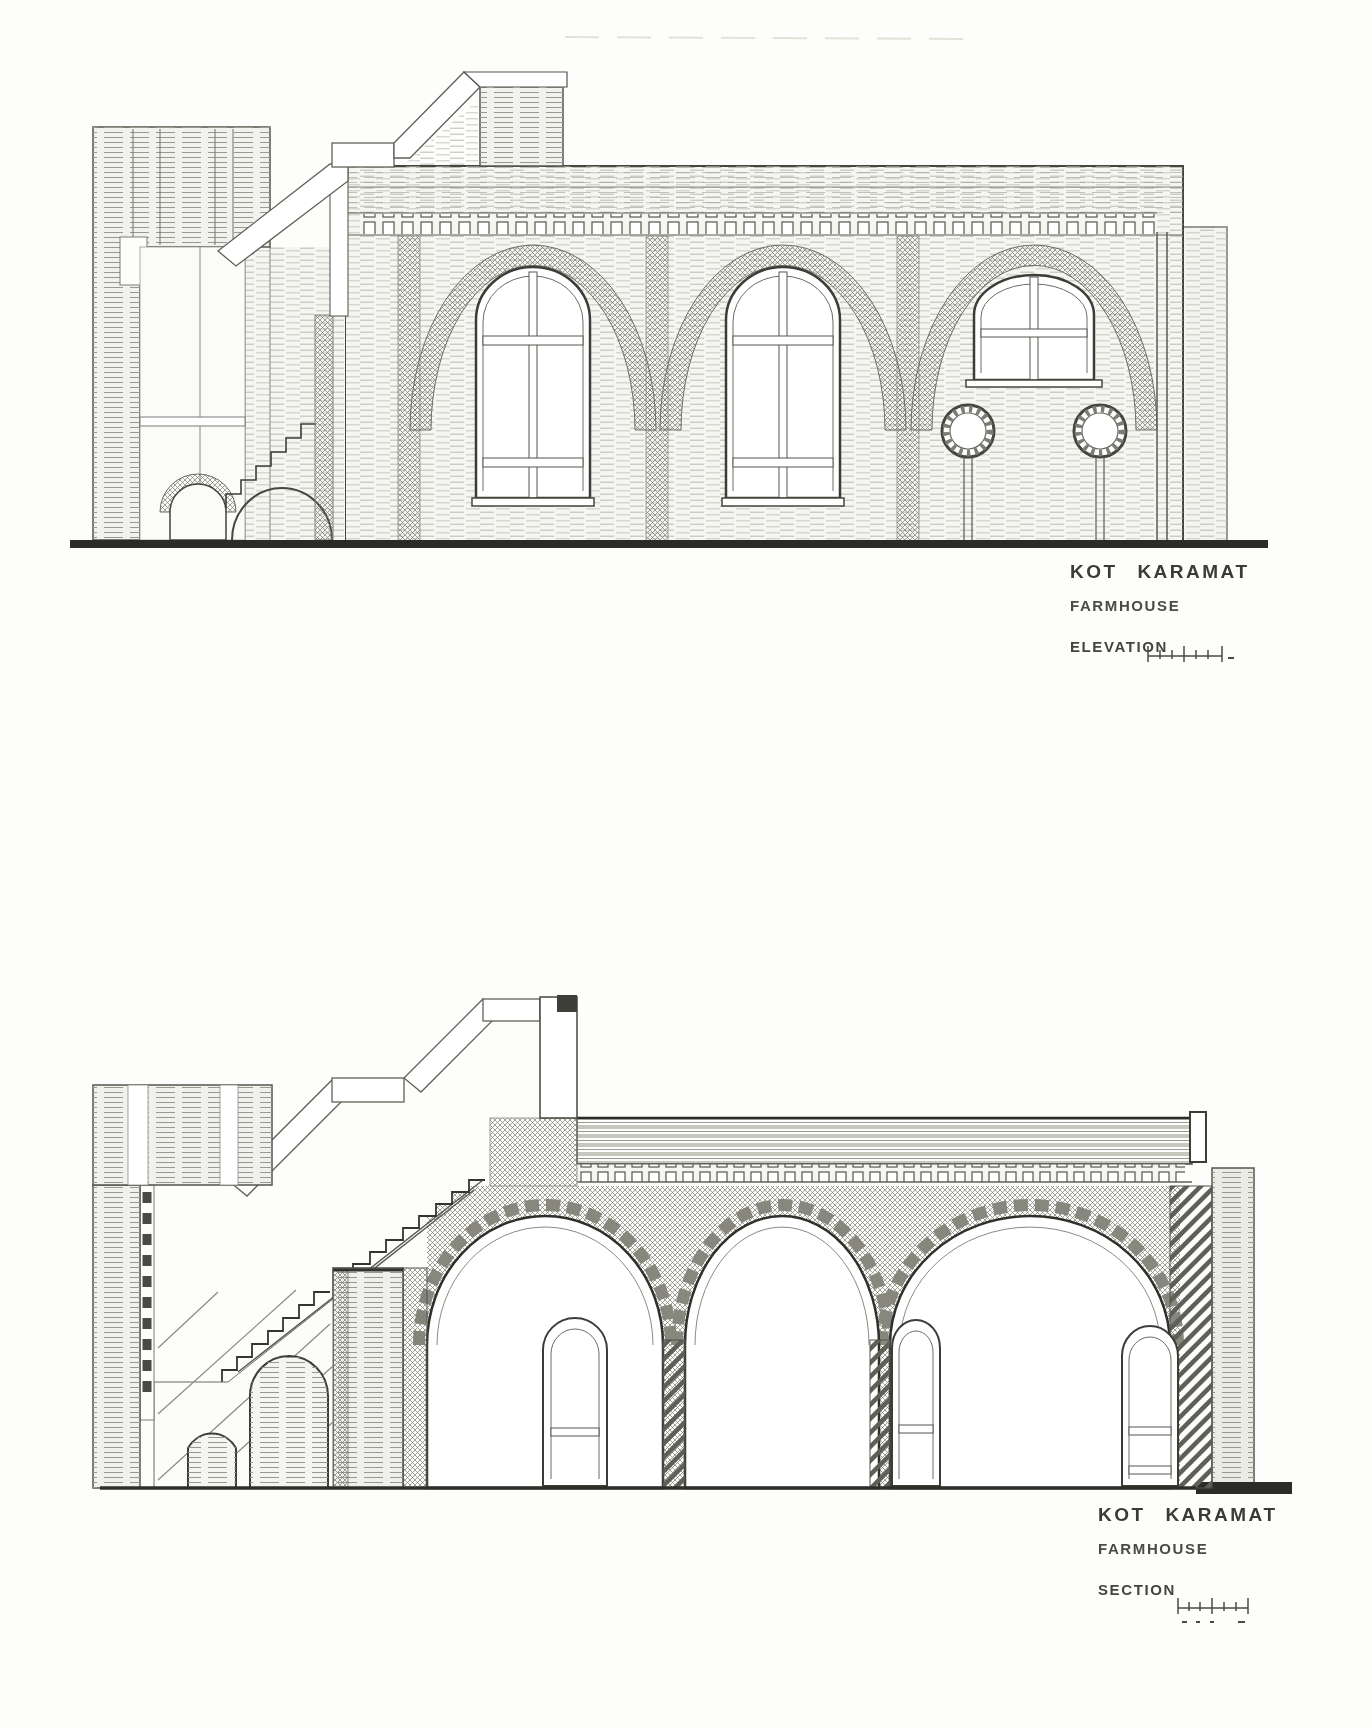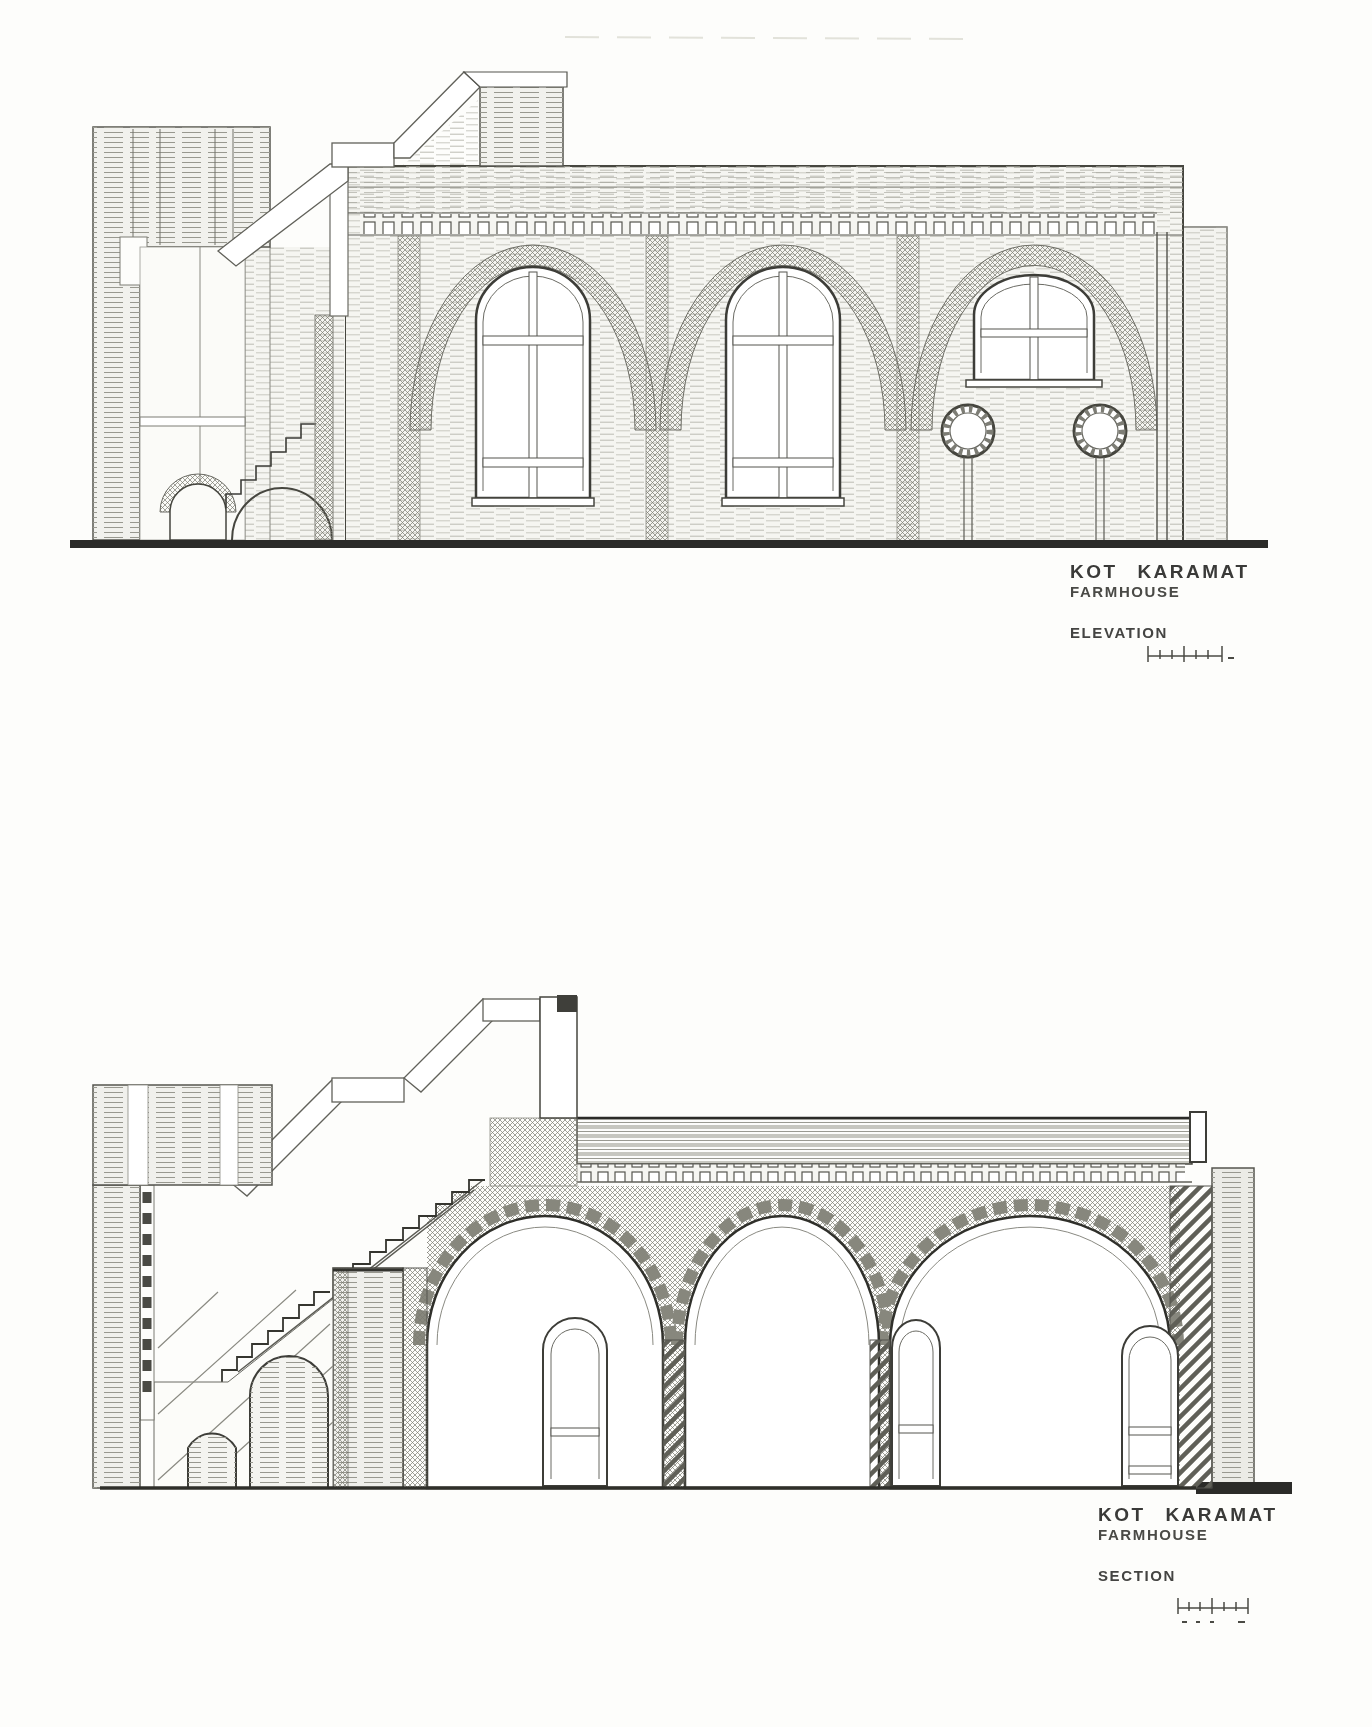--- a/index.html
+++ b/index.html
@@ -1,21 +1,21 @@
 <!DOCTYPE html>
 <html><head>
 <meta charset="utf-8">
 <style>
   html,body{margin:0;padding:0;background:#ffffff;}
   #page{position:relative;width:1372px;height:1727px;background:#fdfdfb;overflow:hidden;
         font-family:"Liberation Sans", sans-serif;}
   #art{position:absolute;left:0;top:0;width:1372px;height:1727px;}
   .titleblock{position:absolute;color:#3c3c3a;}
   .t1{font-size:19px;font-weight:600;letter-spacing:2.5px;word-spacing:12px;color:#3a3a38;}
-  .t2{font-size:15px;font-weight:600;letter-spacing:1.6px;margin-top:0;color:#4a4a46;}
+  .t2{font-size:15px;font-weight:600;letter-spacing:1.6px;margin-top:14px;color:#4a4a46;}
   .t3{font-size:15px;font-weight:600;letter-spacing:1.6px;margin-top:24px;color:#444442;}
 </style>
 </head>
 <body>
 
 <div id="page">
 
 <svg id="art" viewBox="0 0 1372 1727" xmlns="http://www.w3.org/2000/svg">
 <defs>
 

